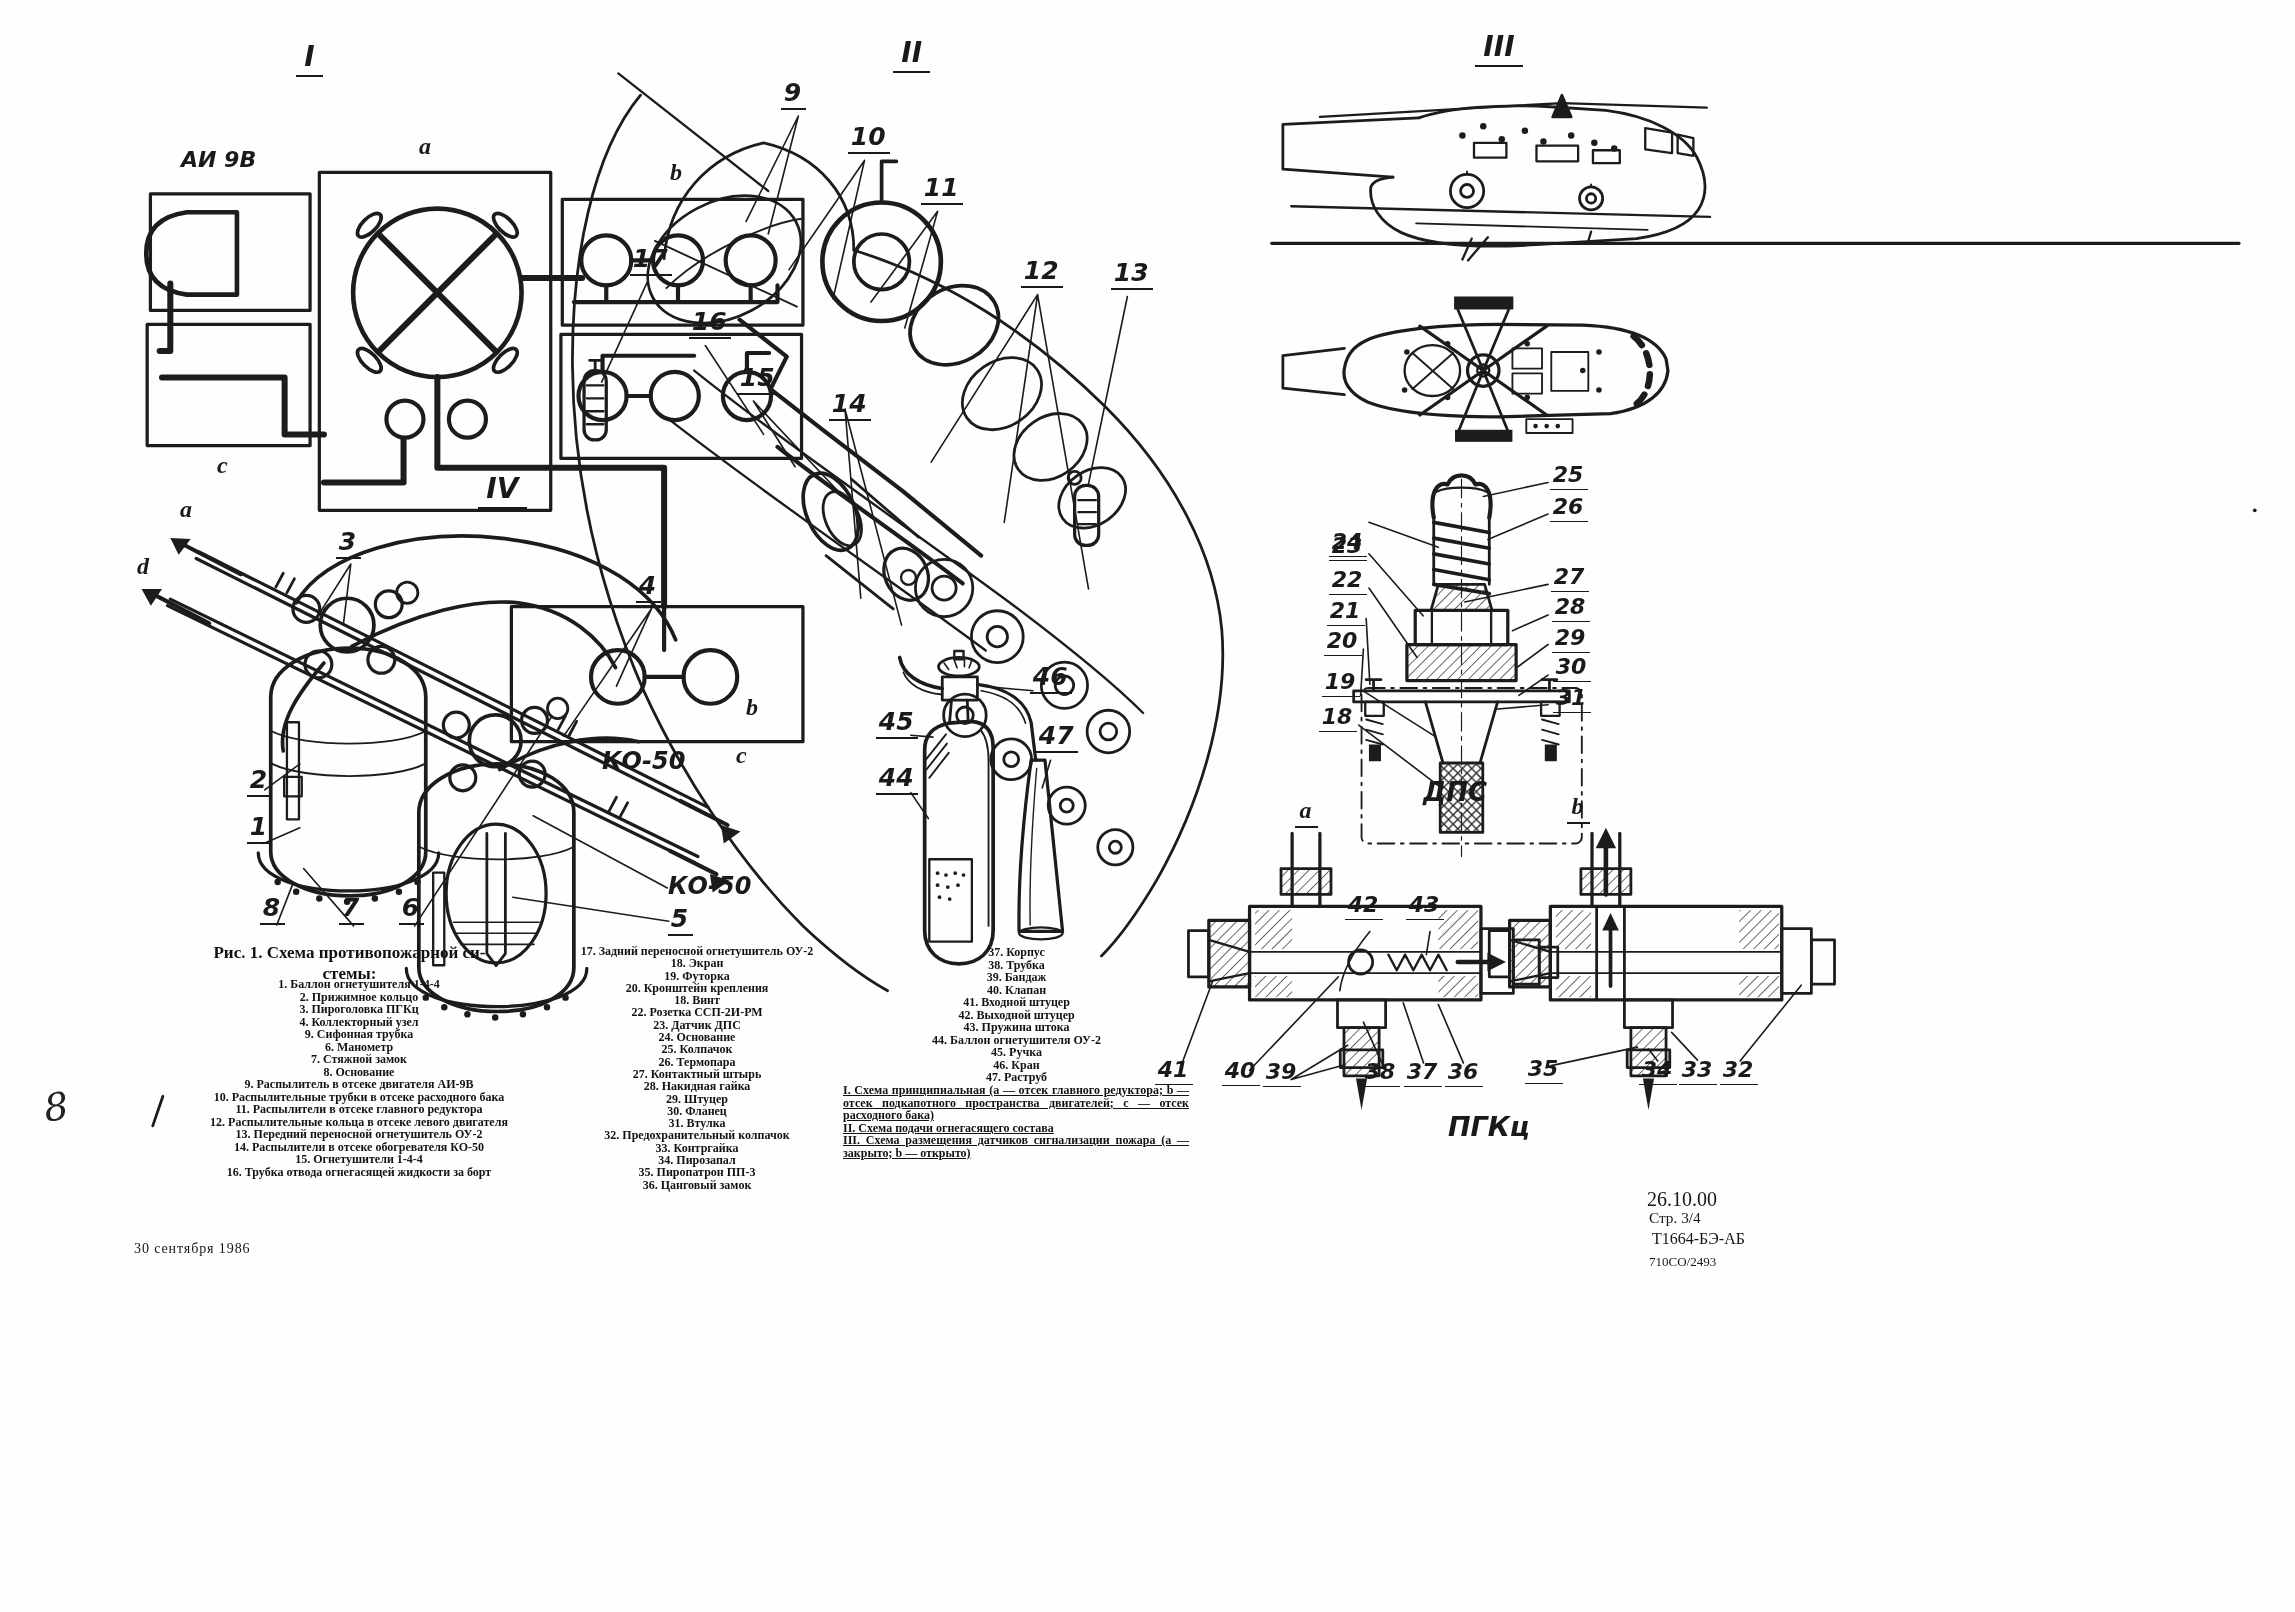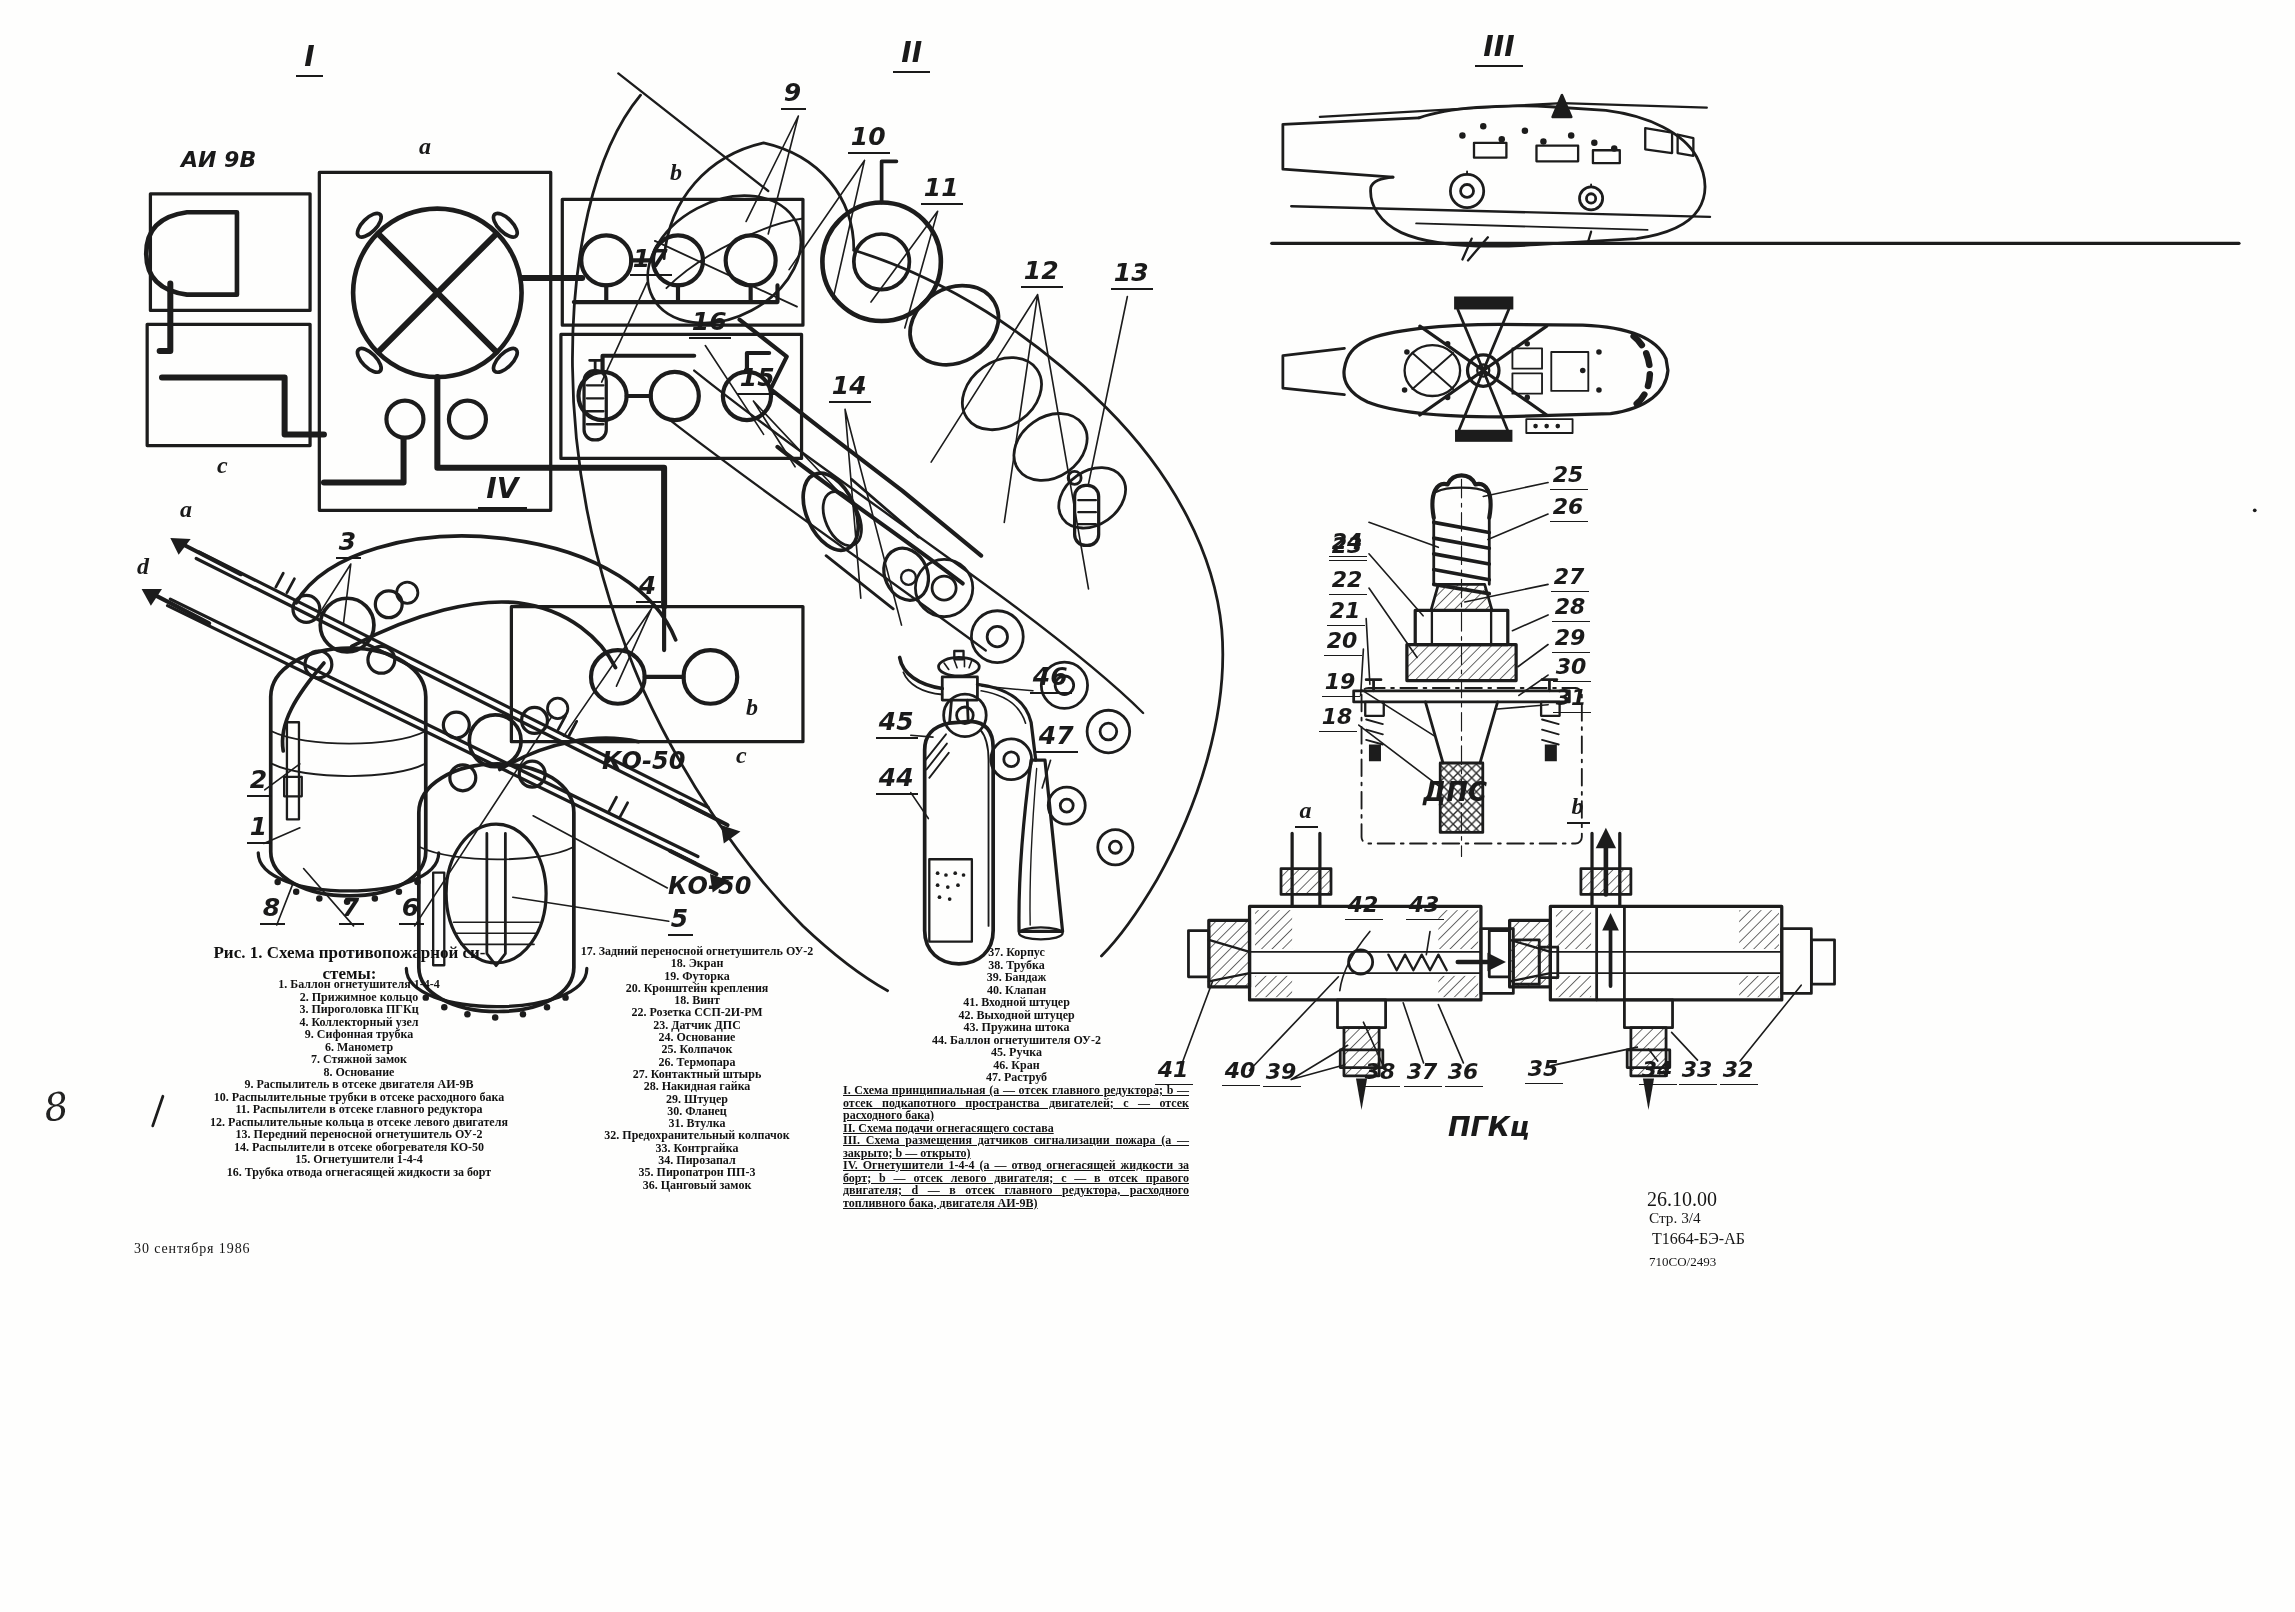--- a/index.html
+++ b/index.html
@@ -419,21 +419,21 @@
   <span class="t lt" style="left:670px;top:160px">b</span>
   <span class="t lt" style="left:217px;top:453px">c</span>
   <span class="t lbl" style="left:602px;top:749px">КО-50</span>
 
   <span class="t rom" style="left:893px;top:37px">II</span>
   <span class="t co" style="left:781px;top:80px">9</span>
   <span class="t co" style="left:848px;top:124px">10</span>
   <span class="t co" style="left:921px;top:175px">11</span>
   <span class="t co" style="left:1021px;top:258px">12</span>
   <span class="t co" style="left:1111px;top:260px">13</span>
-  <span class="t co" style="left:829px;top:373px">14</span>
+  <span class="t co" style="left:829px;top:391px">14</span>
   <span class="t co" style="left:737px;top:365px">15</span>
   <span class="t co" style="left:689px;top:309px">16</span>
   <span class="t co" style="left:630px;top:246px">17</span>
 
   <span class="t rom" style="left:1475px;top:31px">III</span>
 
   <span class="t co co-s" style="left:1329px;top:531px">24</span>
   <span class="t co co-s" style="left:1329px;top:535px">23</span>
   <span class="t co co-s" style="left:1329px;top:569px">22</span>
   <span class="t co co-s" style="left:1327px;top:600px">21</span>
@@ -540,21 +540,20 @@
       <div class="li">43. Пружина штока</div>
       <div class="li">44. Баллон огнетушителя ОУ-2</div>
       <div class="li">45. Ручка</div>
       <div class="li">46. Кран</div>
       <div class="li">47. Раструб</div>
     </div>
   <div class="leg notes" style="left:843px;top:1084px;width:346px">
       <div class="li">I. Схема принципиальная (a — отсек главного редуктора; b — отсек подкапотного пространства двигателей; c — отсек расходного бака)</div>
       <div class="li">II. Схема подачи огнегасящего состава</div>
       <div class="li">III. Схема размещения датчиков сигнализации пожара (a — закрыто; b — открыто)</div>
-      <div class="li">IV. Огнетушители 1-4-4 (a — отвод огнегасящей жидкости за борт; b — отсек левого двигателя; c — в отсек правого двигателя; d — в отсек главного редуктора, расходного топливного бака, двигателя АИ-9В)</div>
     </div>
 
   <span class="t hw" style="left:44px;top:1085px">8</span>
   <span class="t date" style="left:134px;top:1241px">30 сентября 1986</span>
 
   <div class="ftr t" style="left:1647px;top:1188px;font-size:20px">26.10.00</div>
   <div class="ftr t" style="left:1649px;top:1209px;font-size:15.3px">Стр. 3/4</div>
   <div class="ftr t" style="left:1652px;top:1230px;font-size:16px">Т1664-БЭ-АБ</div>
   <div class="ftr t" style="left:1649px;top:1254px;font-size:13px">710СО/2493</div>
 

